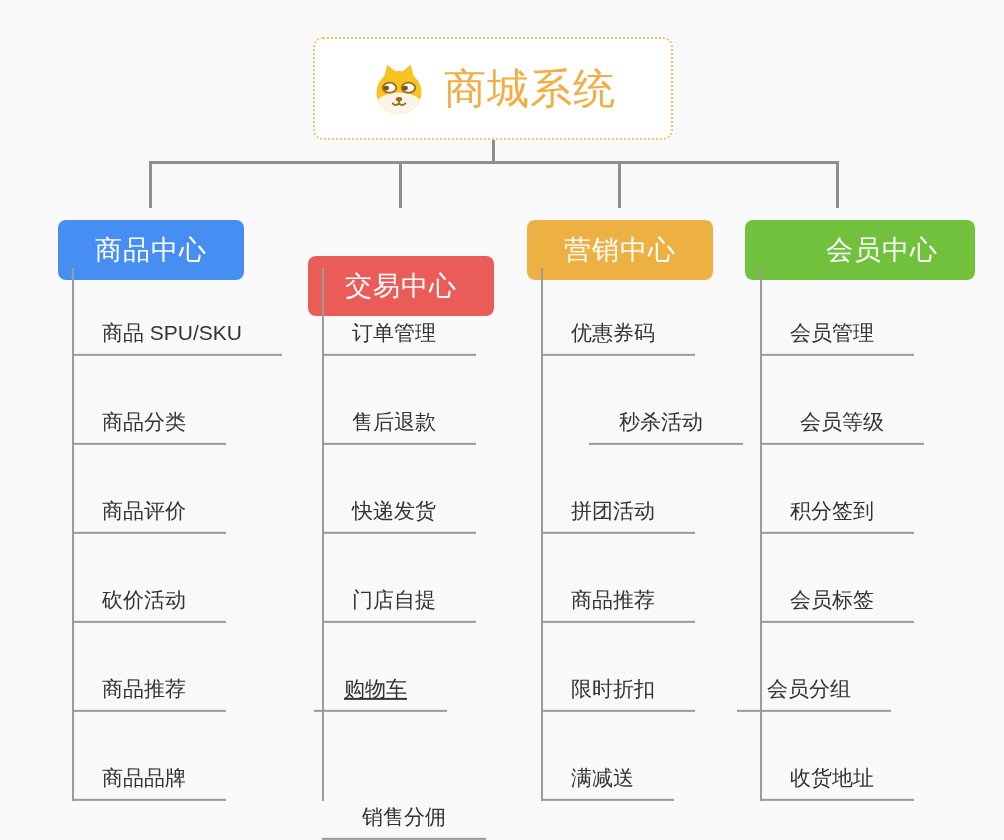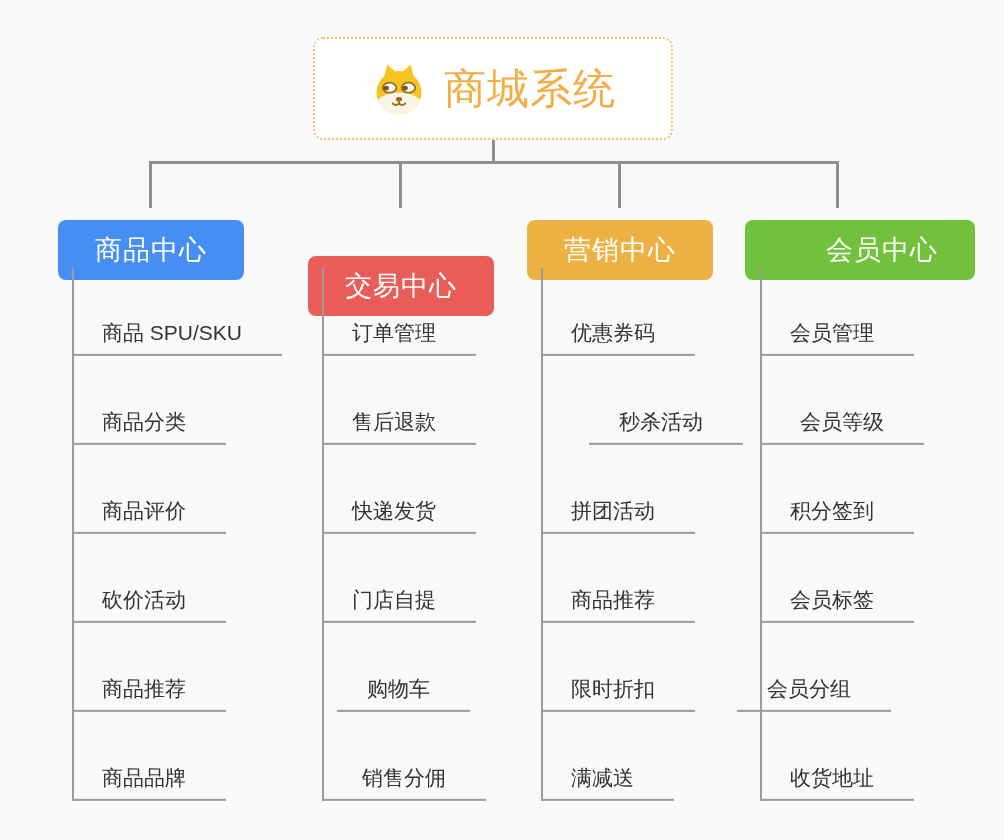--- a/index.html
+++ b/index.html
@@ -95,22 +95,22 @@
   <div class="leaf" style="left:72px; top:623px;">砍价活动</div>
   <div class="leaf" style="left:72px; top:712px;">商品推荐</div>
   <div class="leaf" style="left:72px; top:801px;">商品品牌</div>
 
   <div class="branch-box" style="left: 308px; background-color: rgb(233, 92, 88); margin-top: 36px;">交易中心</div>
   <div class="spine" style="left:322px;"></div>
   <div class="leaf" style="left:322px; top:356px;">订单管理</div>
   <div class="leaf" style="left:322px; top:445px;">售后退款</div>
   <div class="leaf" style="left:322px; top:534px;">快递发货</div>
   <div class="leaf" style="left:322px; top:623px;">门店自提</div>
-  <div class="leaf" style="left:337px; top:712px;">购物车</div>
-  <div class="leaf" style="left:322px; top:801px;padding-left:40px;">销售分佣</div>
+  <div class="leaf" style="left:314px; top:712px;text-decoration:underline;">购物车</div>
+  <div class="leaf" style="left:322px; top:840px;padding-left:40px;">销售分佣</div>
 
   <div class="branch-box" style="left: 527px; background-color: rgb(237, 176, 67);">营销中心</div>
   <div class="spine" style="left:541px;"></div>
   <div class="leaf" style="left:541px; top:356px;">优惠券码</div>
   <div class="leaf" style="left:541px; top:445px;margin-left:48px;">秒杀活动</div>
   <div class="leaf" style="left:541px; top:534px;">拼团活动</div>
   <div class="leaf" style="left:541px; top:623px;">商品推荐</div>
   <div class="leaf" style="left:541px; top:712px;">限时折扣</div>
   <div class="leaf" style="left:541px; top:801px;">满减送</div>
 

